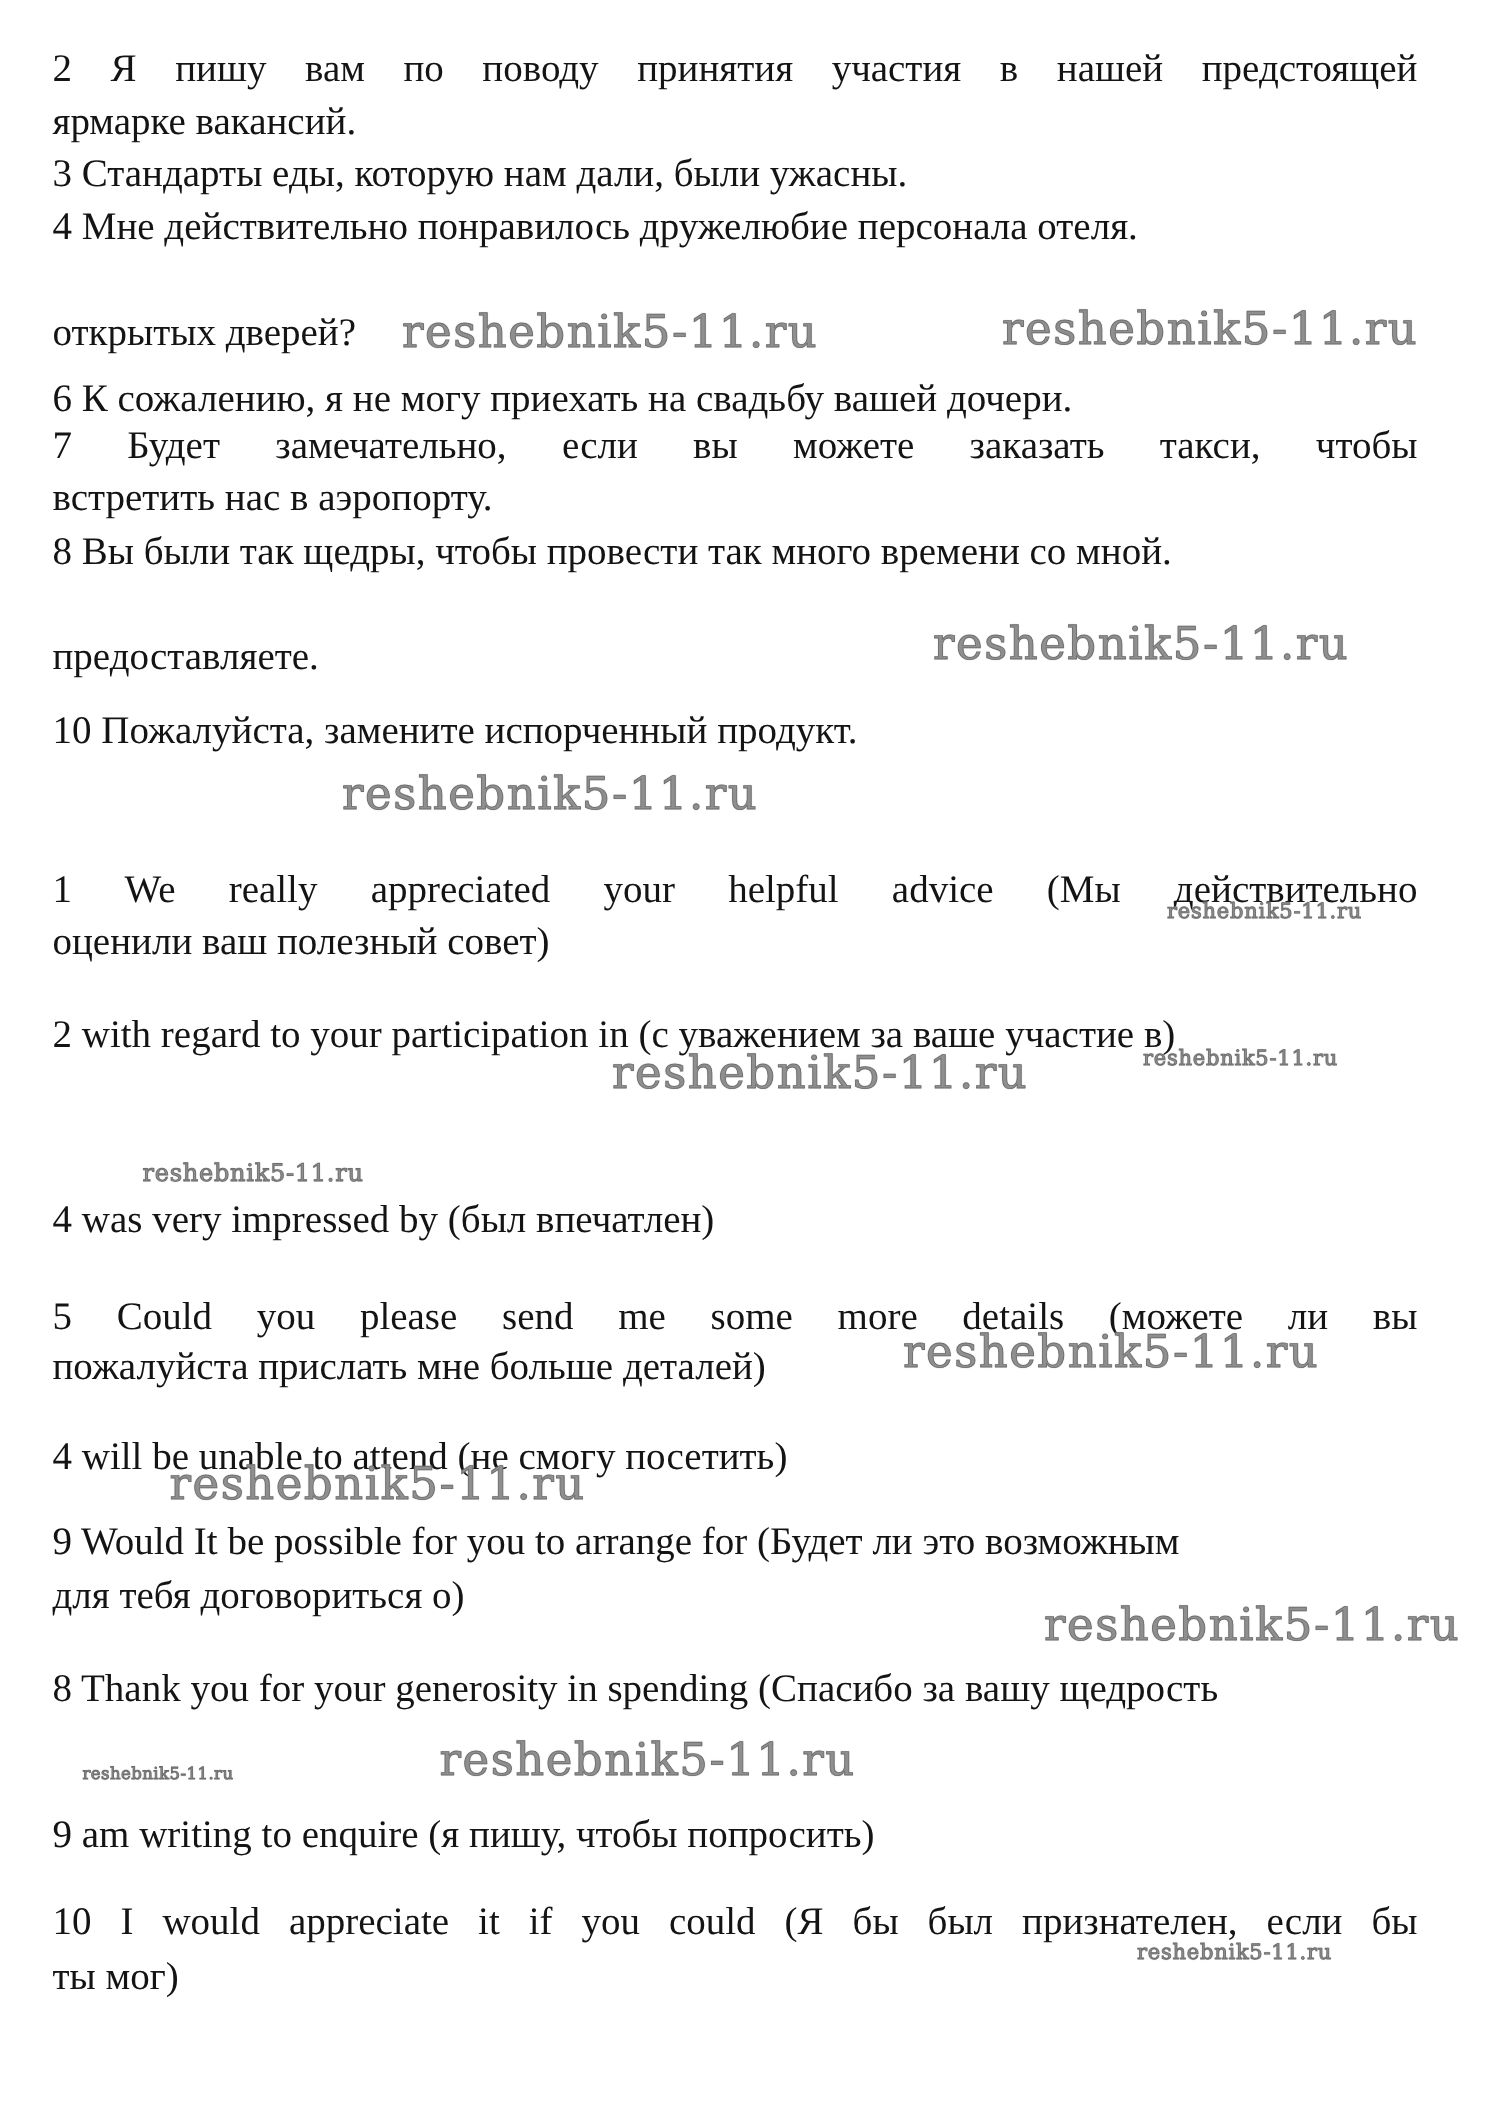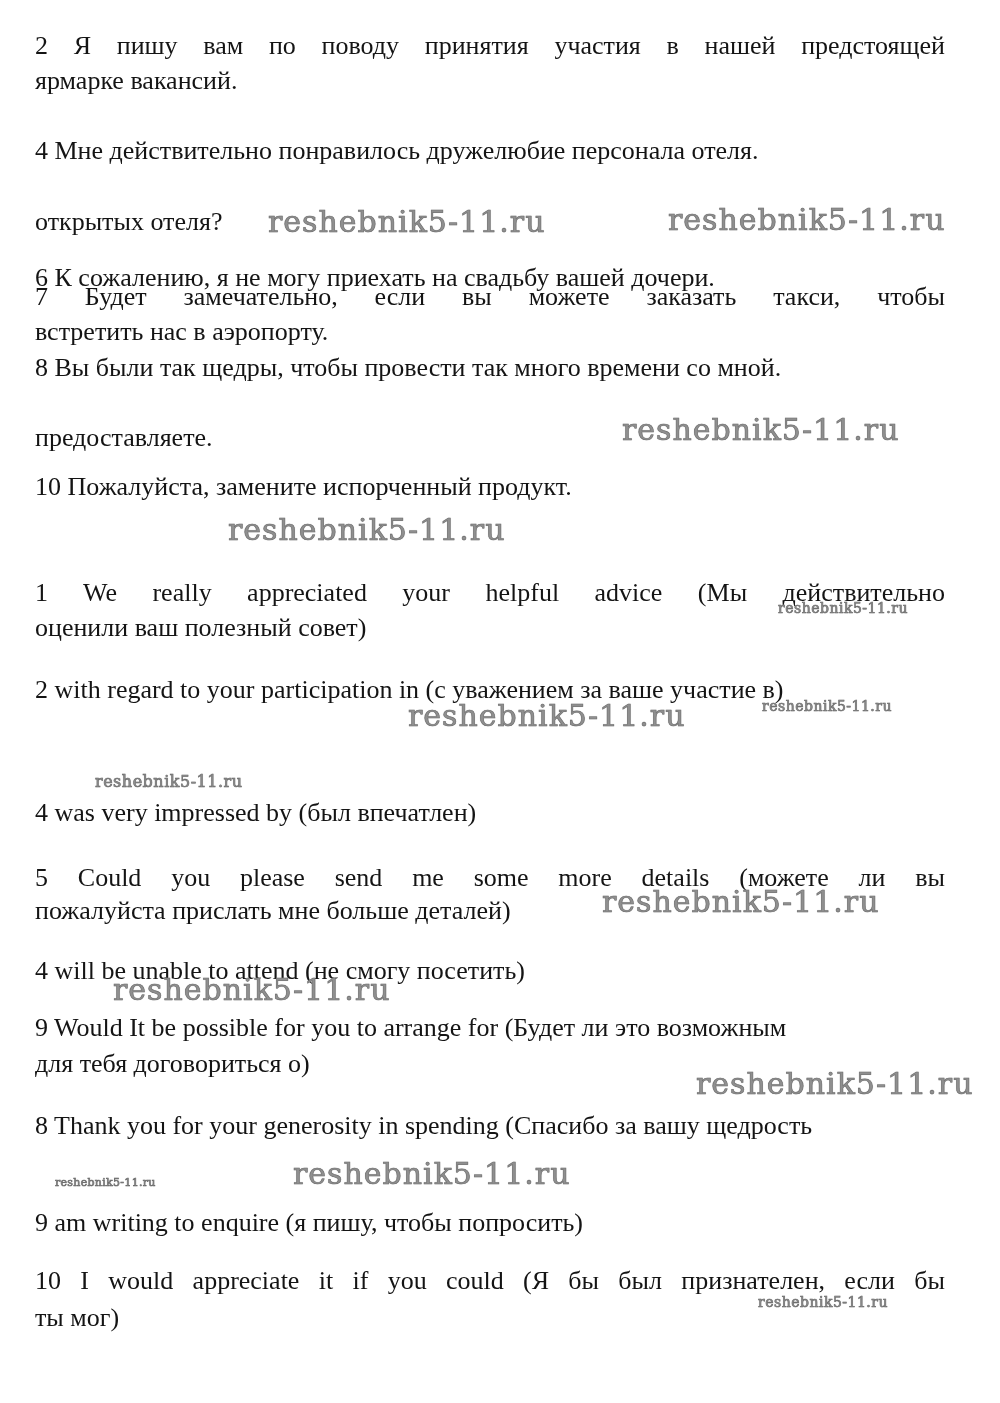--- a/index.html
+++ b/index.html
@@ -45,23 +45,24 @@
   .wm.sm { font-size: 14px; letter-spacing: 0.5px; }
   .wm.xs { font-size: 11px; letter-spacing: 0.3px; }
 </style>
 </head>
 <body>
 
 <div class="page">
 
   <div class="ln just" style="top:28px">2 Я пишу вам по поводу принятия участия в нашей предстоящей</div>
   <div class="ln" style="top:63px">ярмарке вакансий.</div>
+  <div class="ln" style="top:98px">3 Стандарты еды, которую нам дали, были ужасны.</div>
   <div class="ln" style="top:133px">4 Мне действительно понравилось дружелюбие персонала отеля.</div>
-  <div class="ln" style="top:204px">открытых отеля?</div>
-  <div class="ln" style="top:260px">6 К сожалению, я не могу приехать на свадьбу вашей дочери.</div>
+  <div class="ln" style="top:204px">открытых дверей?</div>
+  <div class="ln" style="top:248px">6 К сожалению, я не могу приехать на свадьбу вашей дочери.</div>
   <div class="ln just" style="top:279px">7 Будет замечательно, если вы можете заказать такси, чтобы</div>
   <div class="ln" style="top:314px">встретить нас в аэропорту.</div>
   <div class="ln" style="top:350px">8 Вы были так щедры, чтобы провести так много времени со мной.</div>
   <div class="ln" style="top:420px">предоставляете.</div>
   <div class="ln" style="top:469px">10 Пожалуйста, замените испорченный продукт.</div>
 
   <div class="ln just" style="top:575px">1 We really appreciated your helpful advice (Мы действительно</div>
   <div class="ln" style="top:610px">оценили ваш полезный совет)</div>
   <div class="ln" style="top:672px">2 with regard to your participation in (с уважением за ваше участие в)</div>
   <div class="ln" style="top:795px">4 was very impressed by (был впечатлен)</div>

